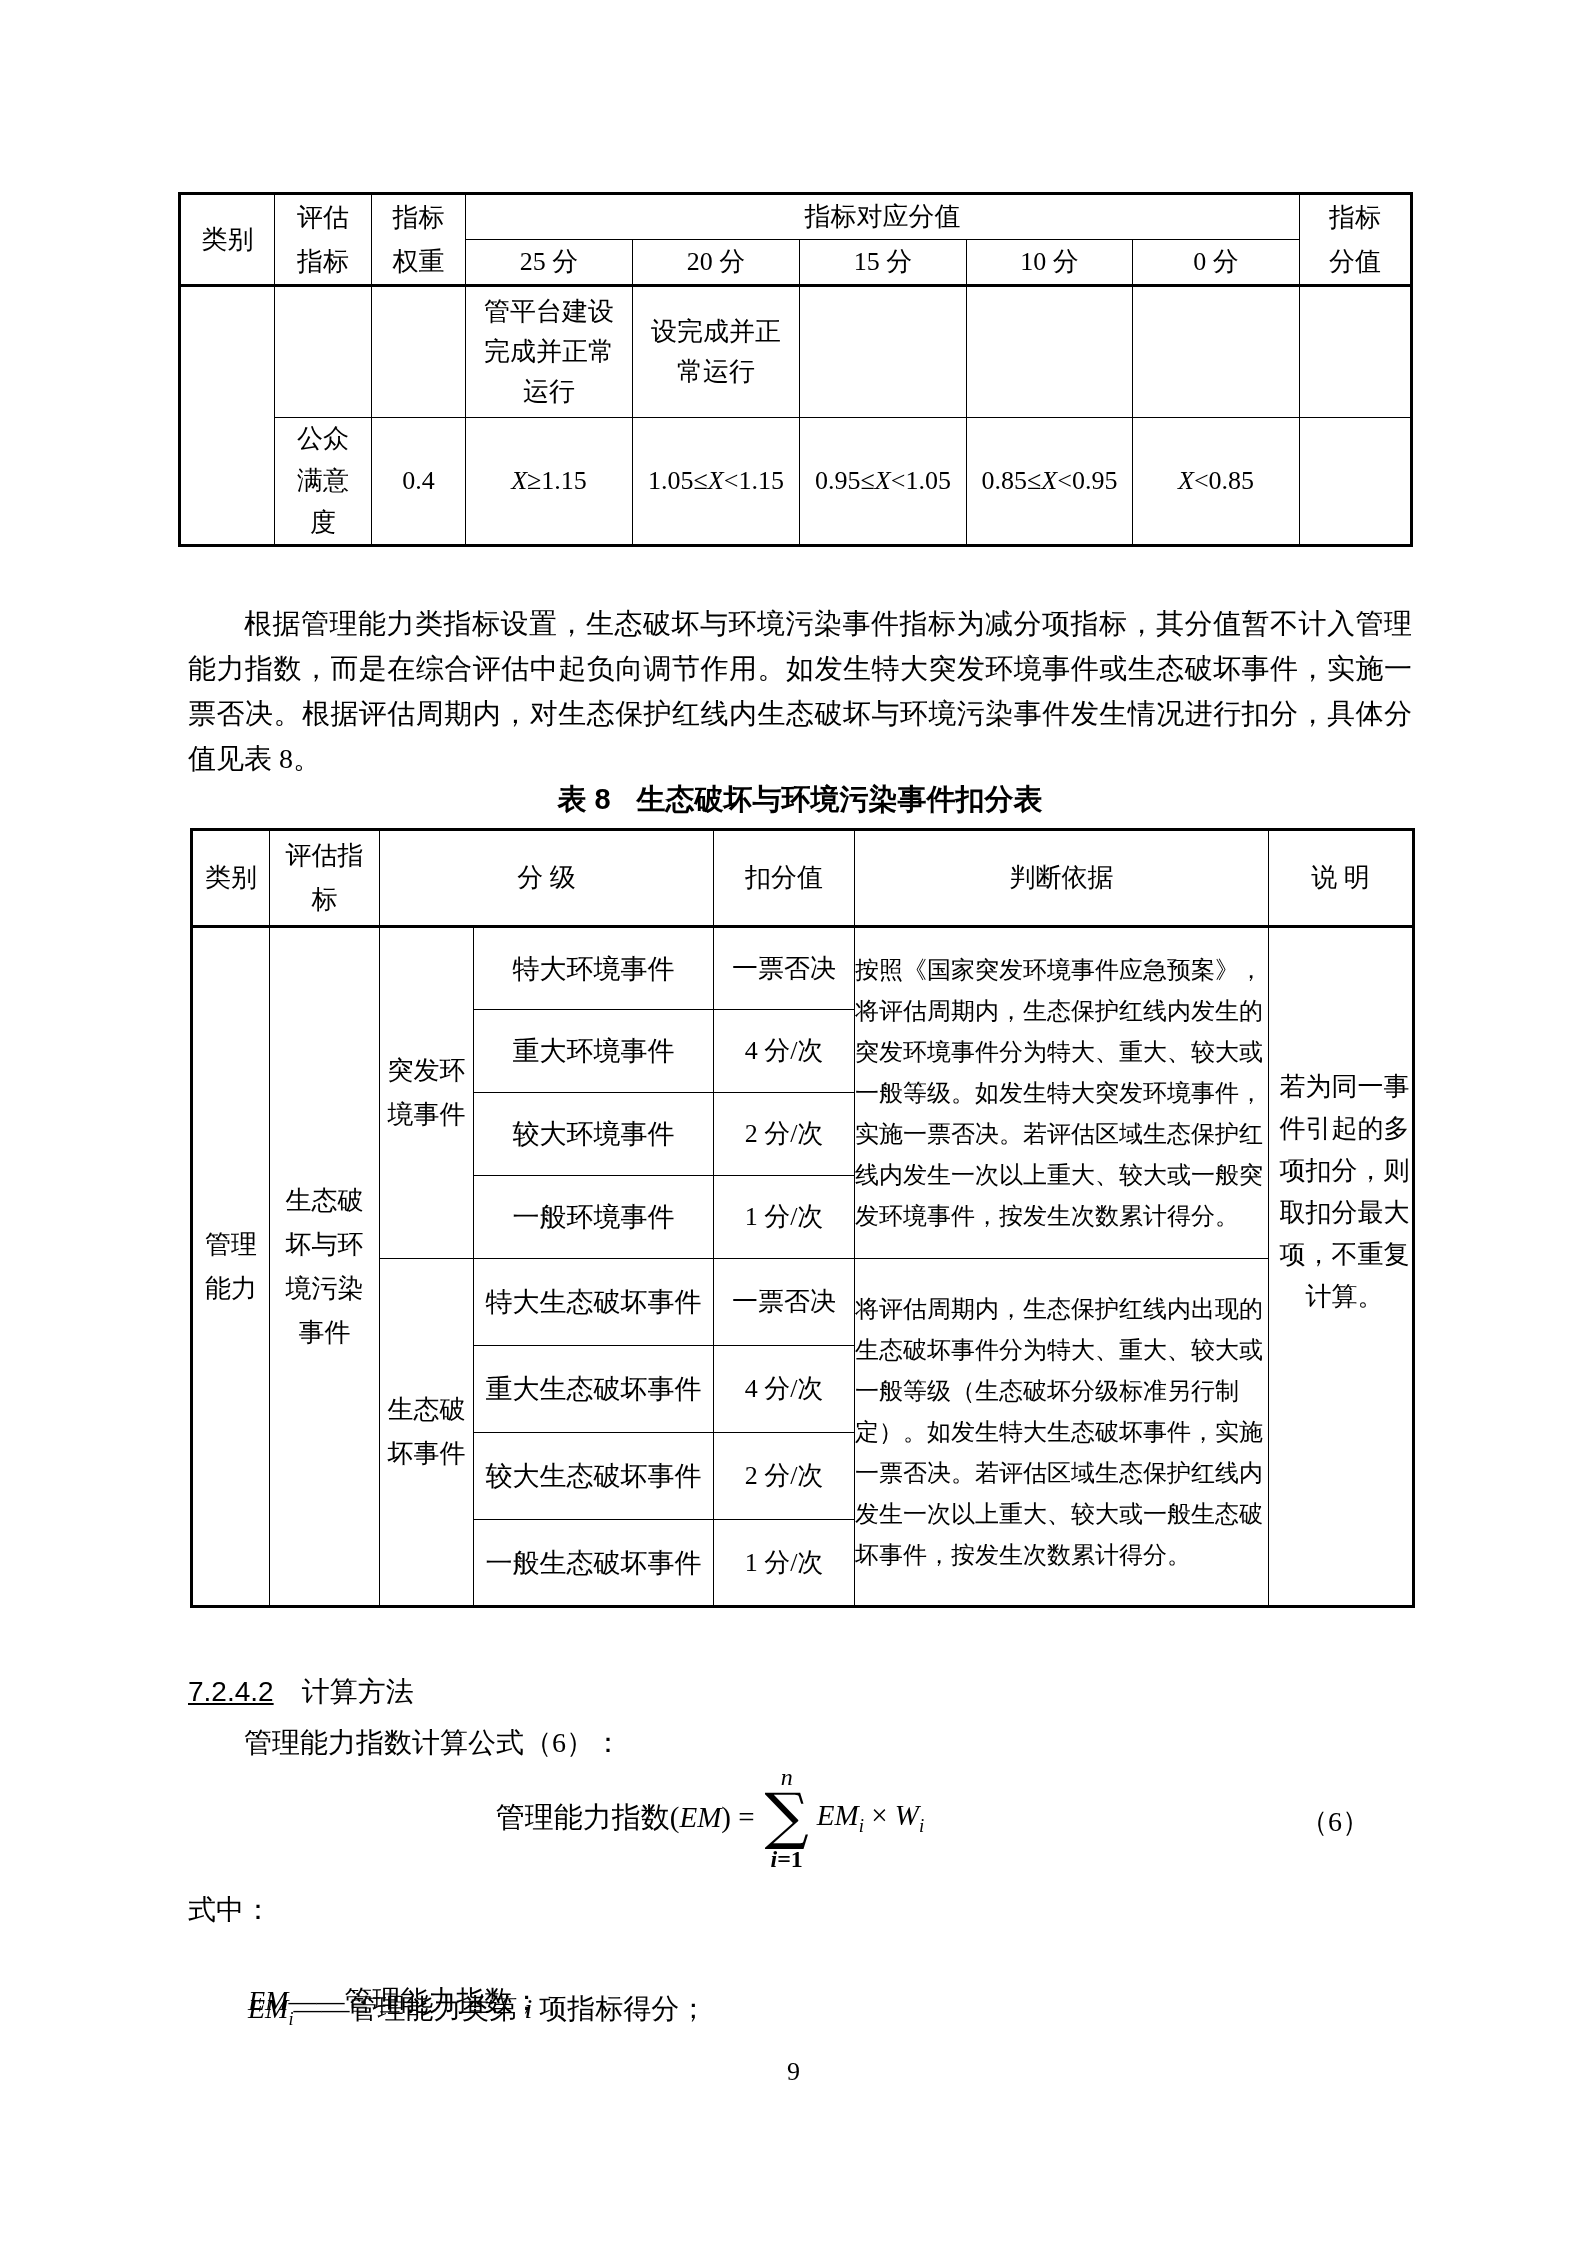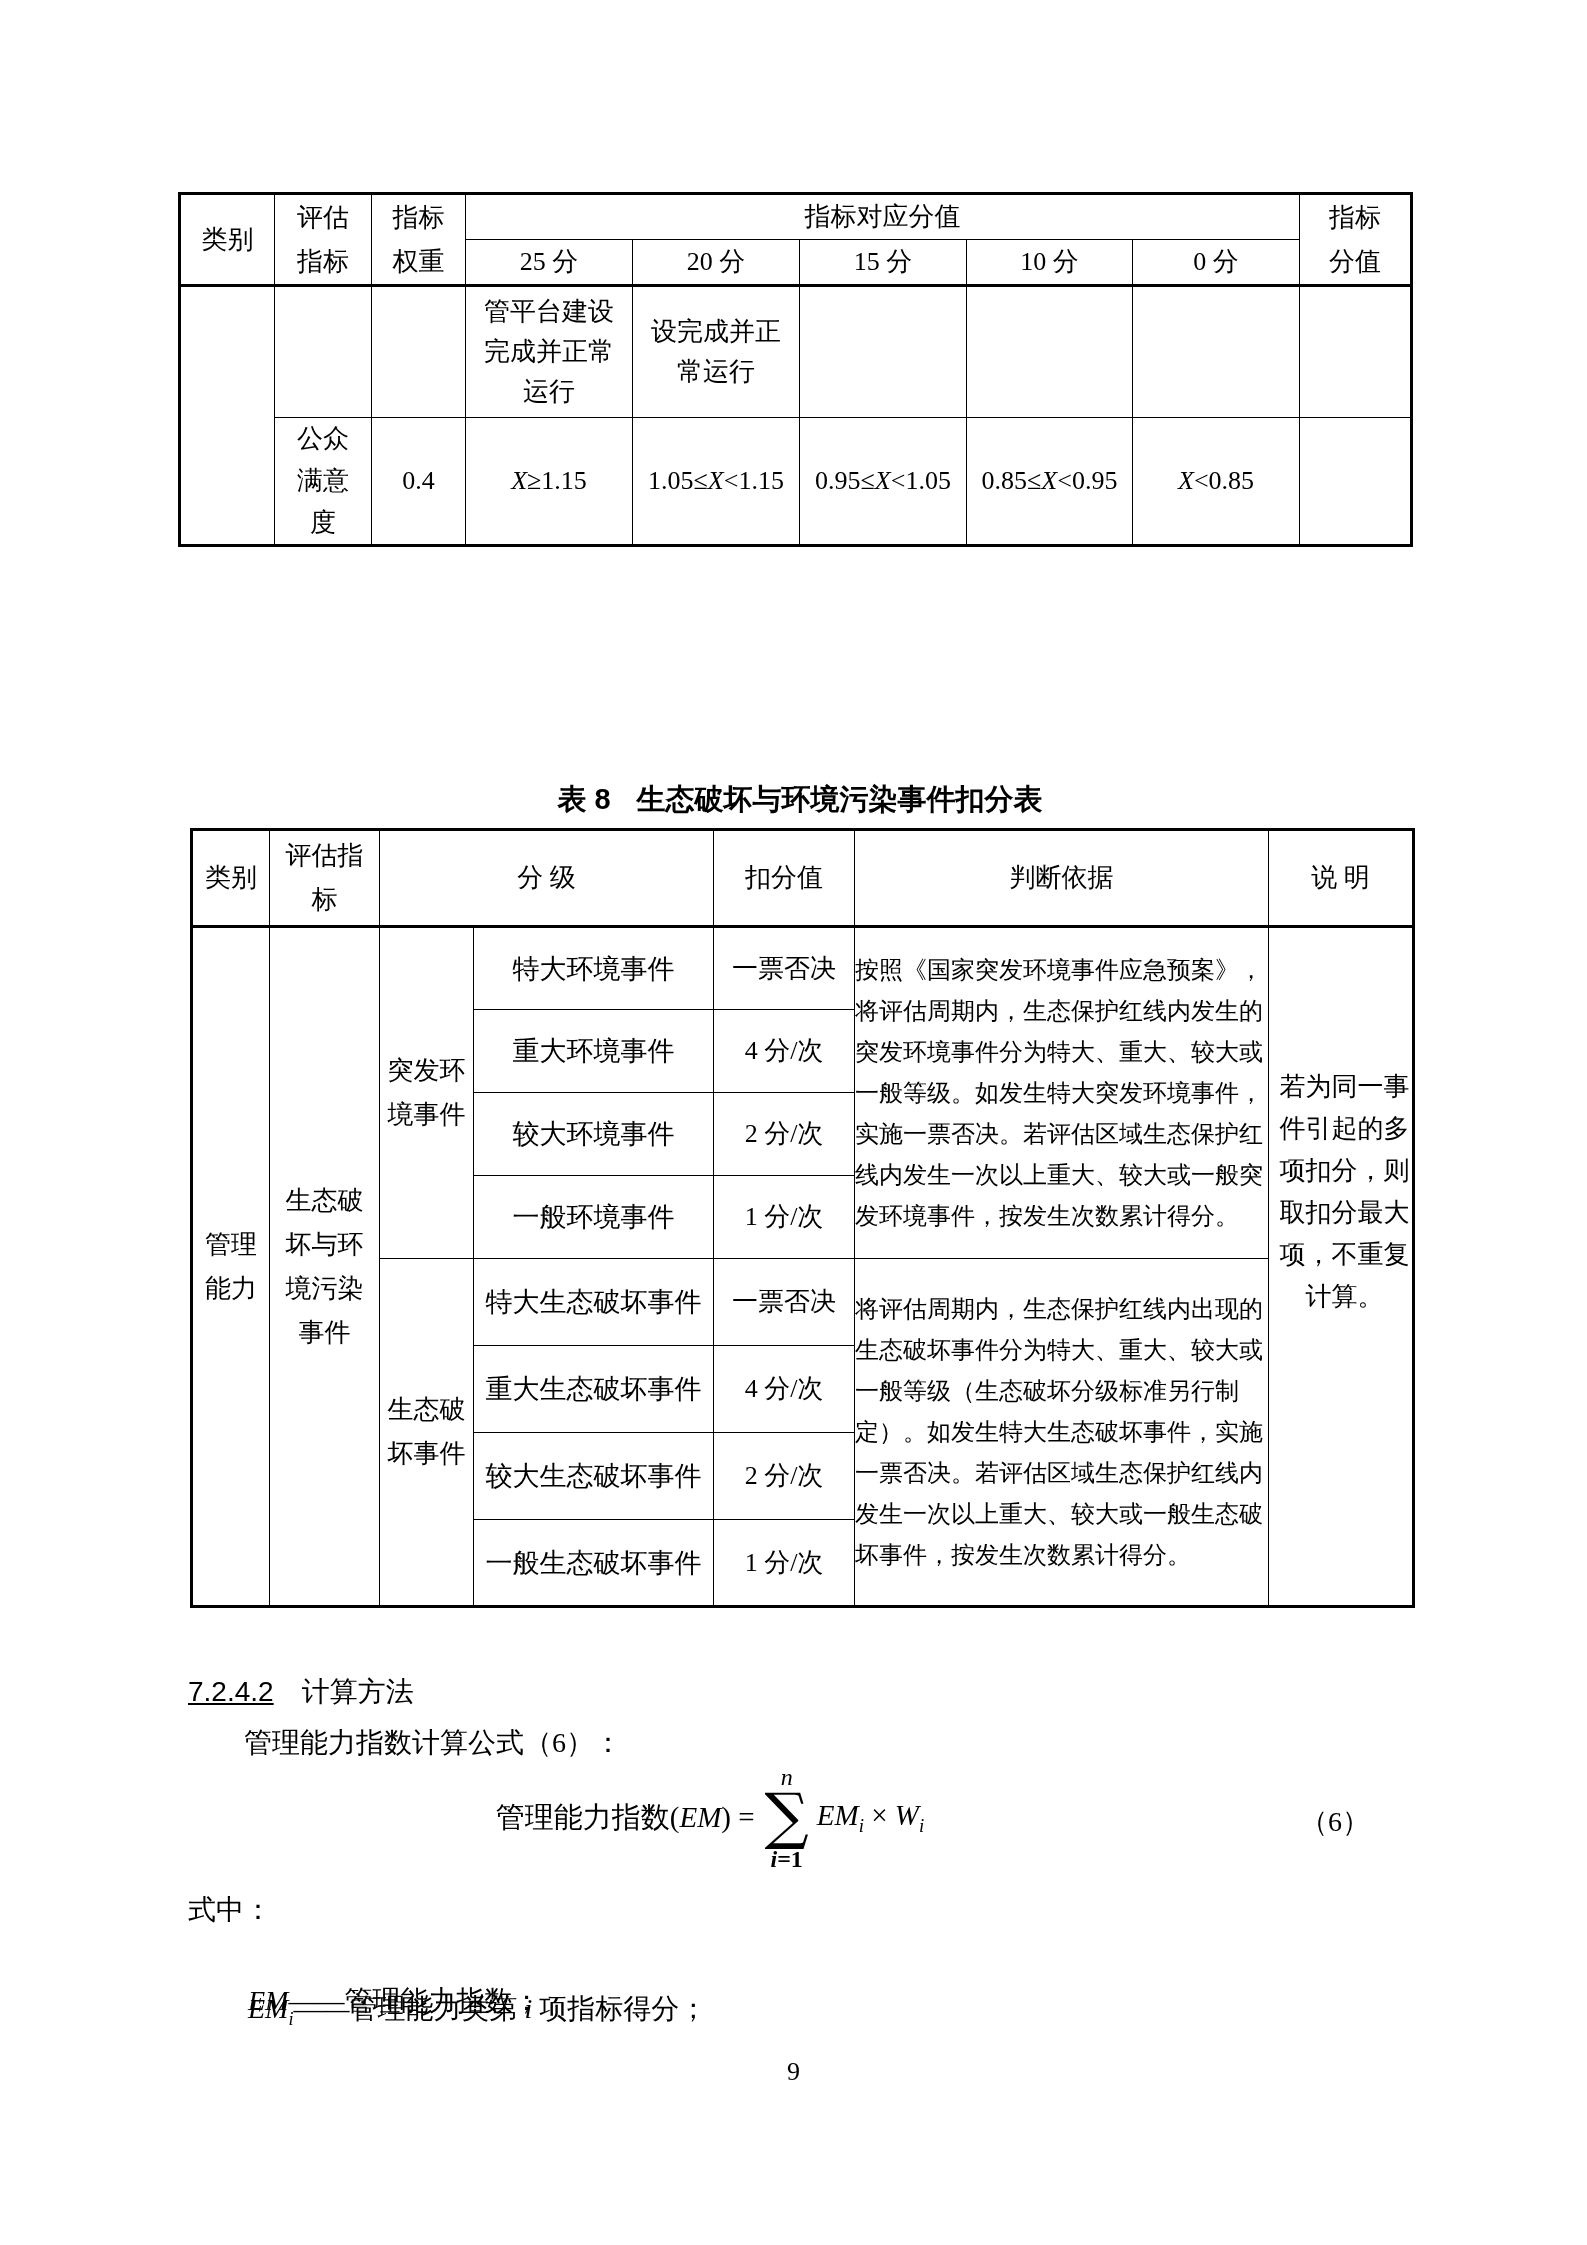--- a/index.html
+++ b/index.html
@@ -128,20 +128,26 @@
         <td class="mathcell">1.05≤<i>X</i>&lt;1.15</td>
         <td class="mathcell">0.95≤<i>X</i>&lt;1.05</td>
         <td class="mathcell">0.85≤<i>X</i>&lt;0.95</td>
         <td class="mathcell"><i>X</i>&lt;0.85</td>
         <td></td>
       </tr>
     </tbody>
       </table>
   </div>
 
+  <div id="intro">
+    <div class="fj indent">根据管理能力类指标设置，生态破坏与环境污染事件指标为减分项指标，其分值暂不计入管理</div>
+    <div class="fj">能力指数，而是在综合评估中起负向调节作用。如发生特大突发环境事件或生态破坏事件，实施一</div>
+    <div class="fj">票否决。根据评估周期内，对生态保护红线内生态破坏与环境污染事件发生情况进行扣分，具体分</div>
+    <div>值见表 8。</div>
+  </div>
 
   <div id="t8cap">
     <span class="capnum">表 8</span><span>生态破坏与环境污染事件扣分表</span>
   </div>
 
   <div id="t8">
     <table>
       <colgroup>
         <col style="width:78px">
           <col style="width:110px">

